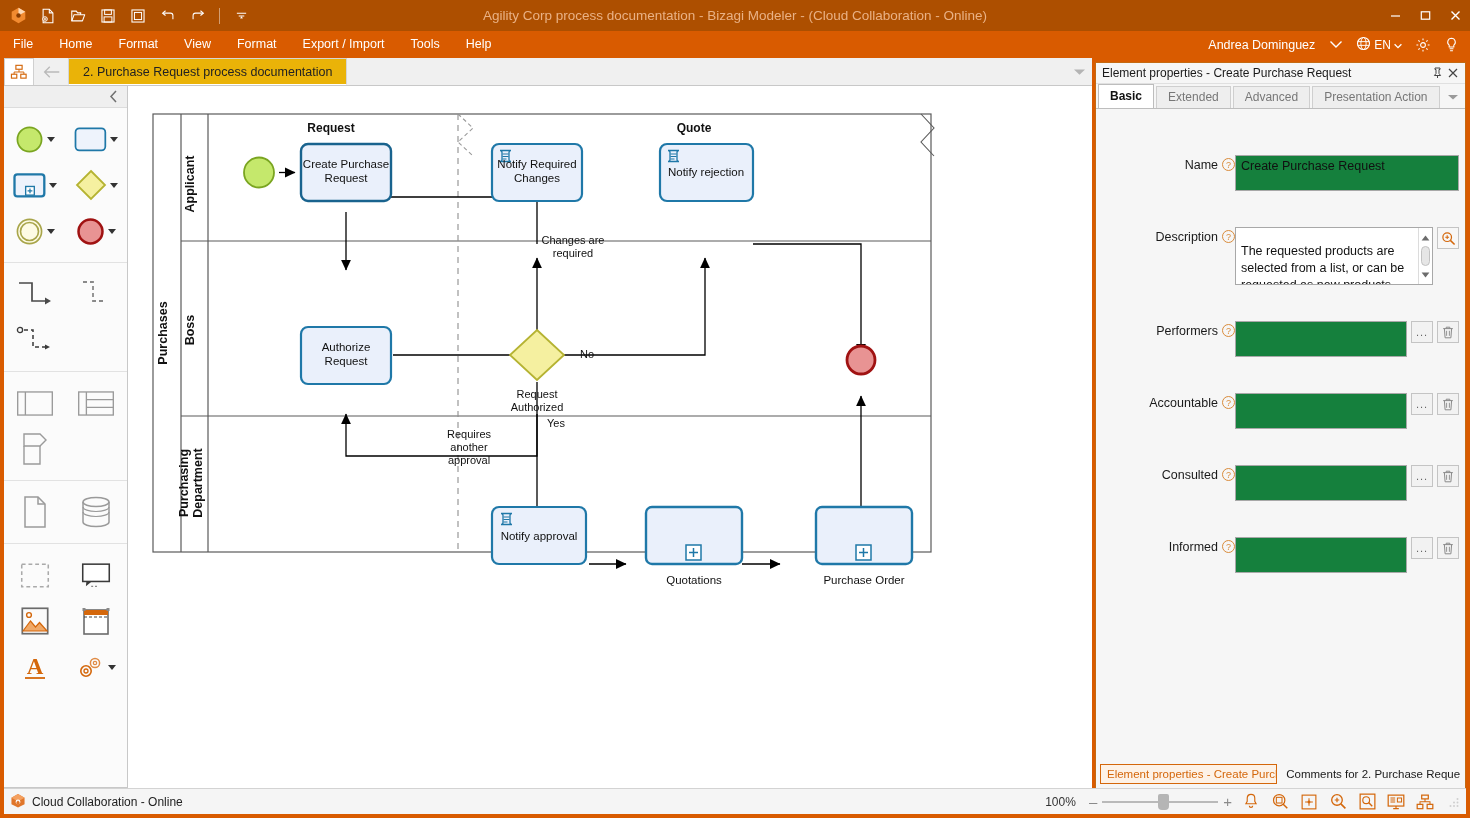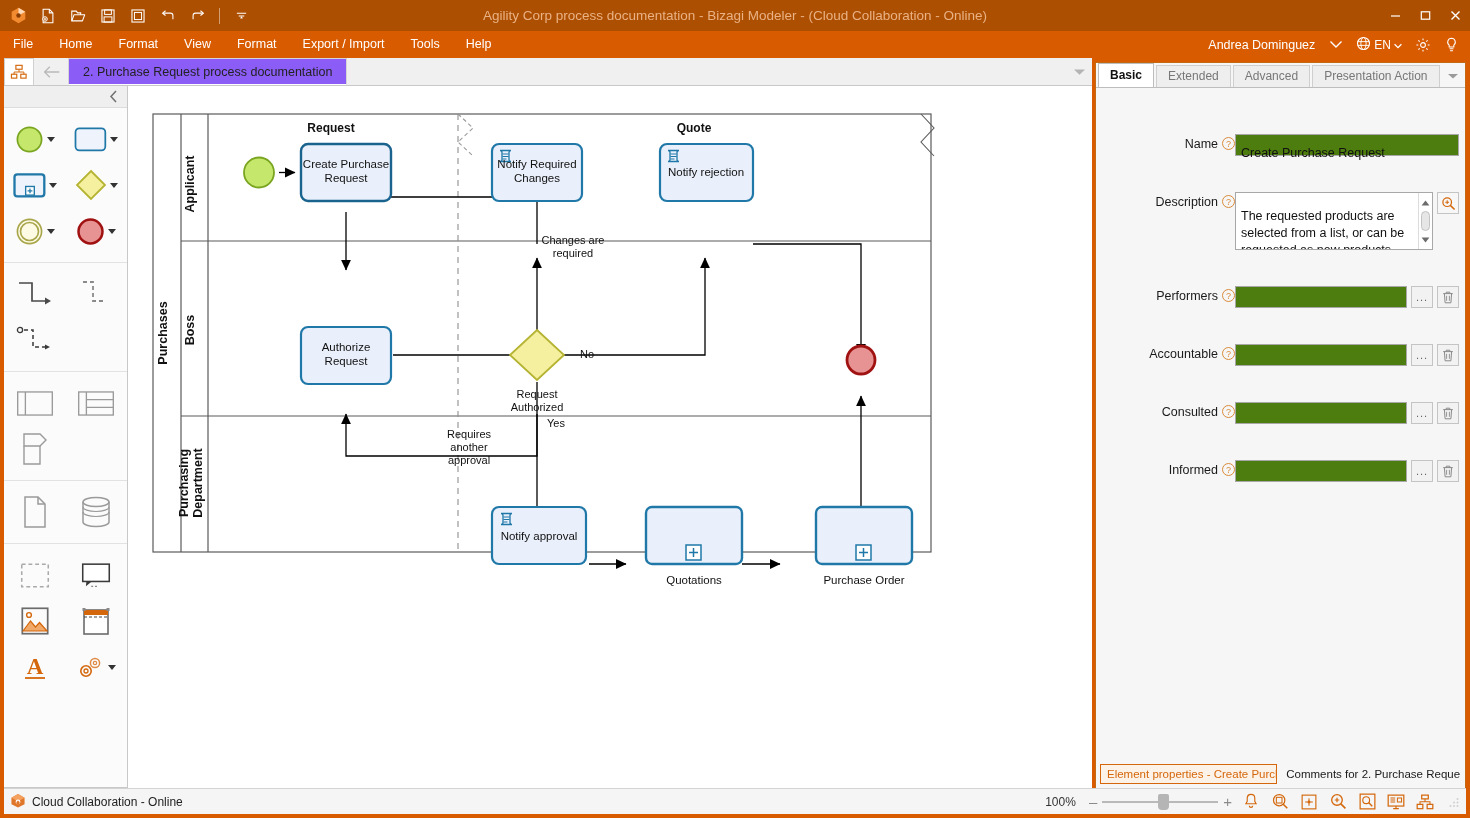--- a/index.html
+++ b/index.html
@@ -61,21 +61,21 @@
     display:flex; align-items:stretch;
   }
   .tab-home-btn {
     width:30px; display:flex; align-items:center; justify-content:center;
     background:#ffffff; border:1px solid #d0d0d0; border-bottom:none; cursor:pointer;
   }
   .tab-back {
     width:34px; display:flex; align-items:center; justify-content:center; cursor:pointer;
   }
   .doc-tab {
-    display:flex; align-items:center; padding:0 14px; background:#8b5cf6;
+    display:flex; align-items:center; padding:0 14px; background:#eab308;
     border:1px solid #d5d5d5; border-bottom:1px solid #ffffff; font-size:12.5px;
     color:#222; cursor:pointer; white-space:nowrap;
   }
   .tabstrip-spacer { flex:1; }
   .tab-dropdown {
     width:26px; display:flex; align-items:center; justify-content:center; cursor:pointer;
   }
 
   
   .palette {
@@ -129,22 +129,22 @@
   .flabel {
     width:120px; text-align:right; font-size:12.5px; color:#1a1a1a;
     padding-top:3px; padding-right:2px; white-space:nowrap;
   }
   .help-icon {
     width:13px;height:13px;border:1px solid #d98b3a;border-radius:50%;
     display:inline-flex;align-items:center;justify-content:center;
     font-size:9px;color:#d98b3a;margin-left:2px;margin-top:3px;cursor:pointer;flex:none;
   }
   .ftext {
-    flex:1; height:22px; border:1px solid #a8a8a8; background:#4d7c0f;
-    font-size:12.5px; padding:8px 5px; line-height:20px; color:#111;
+    flex:1; height:36px; border:1px solid #a8a8a8; background:#15803d;
+    font-size:12.5px; padding:0 5px; line-height:20px; color:#111;
   }
   .ftextarea {
     flex:1; height:58px; border:1px solid #a8a8a8; background:#fff;
     font-size:12.5px; padding:3px 5px; line-height:17px; color:#111;
     overflow:hidden; position:relative; padding-right:16px;
   }
   .ta-scroll {
     position:absolute; right:0; top:0; bottom:0; width:14px; background:#fff;
     border-left:1px solid #dcdcdc; display:flex; flex-direction:column; align-items:center;
     justify-content:space-between; padding:1px 0;
@@ -665,20 +665,34 @@
       <text x="445" y="171" text-anchor="middle" font-family="Liberation Sans, sans-serif" font-size="11" fill="#111">required</text>
       <text x="459" y="272" text-anchor="middle" font-family="Liberation Sans, sans-serif" font-size="11" fill="#111">No</text>
       <text x="428" y="341" text-anchor="middle" font-family="Liberation Sans, sans-serif" font-size="11" fill="#111">Yes</text>
       <text x="341" y="352" text-anchor="middle" font-family="Liberation Sans, sans-serif" font-size="11" fill="#111">Requires</text>
       <text x="341" y="365" text-anchor="middle" font-family="Liberation Sans, sans-serif" font-size="11" fill="#111">another</text>
       <text x="341" y="378" text-anchor="middle" font-family="Liberation Sans, sans-serif" font-size="11" fill="#111">approval</text>
     </svg>
   </div>
 
   <div class="rpanel">
+    <div class="rpanel-title">
+      <span class="t">Element properties - Create Purchase Request</span>
+      <span class="rp-icon">
+        <svg width="11" height="12" viewBox="0 0 11 12">
+            <path d="M3 1h5v1.5H7v4l1.6 2H2.4L4 6.5v-4H3z" fill="none" stroke="#444" stroke-width="1"></path>
+            <path d="M5.5 8.5V11" stroke="#444" stroke-width="1"></path>
+          </svg>
+      </span>
+      <span class="rp-icon">
+        <svg width="10" height="10" viewBox="0 0 10 10">
+            <path d="M1 1l8 8M9 1l-8 8" stroke="#444" stroke-width="1.2"></path>
+          </svg>
+      </span>
+    </div>
 
     <div class="rp-tabs">
       <div class="rp-tab active">Basic</div>
       <div class="rp-tab">Extended</div>
       <div class="rp-tab">Advanced</div>
       <div class="rp-tab">Presentation Action</div>
       <span class="rp-tabs-more">
         <svg width="12" height="7" viewBox="0 0 12 7">
             <path d="M1 1l5 4.6L11 1z" fill="#9a9a9a"></path>
           </svg>

